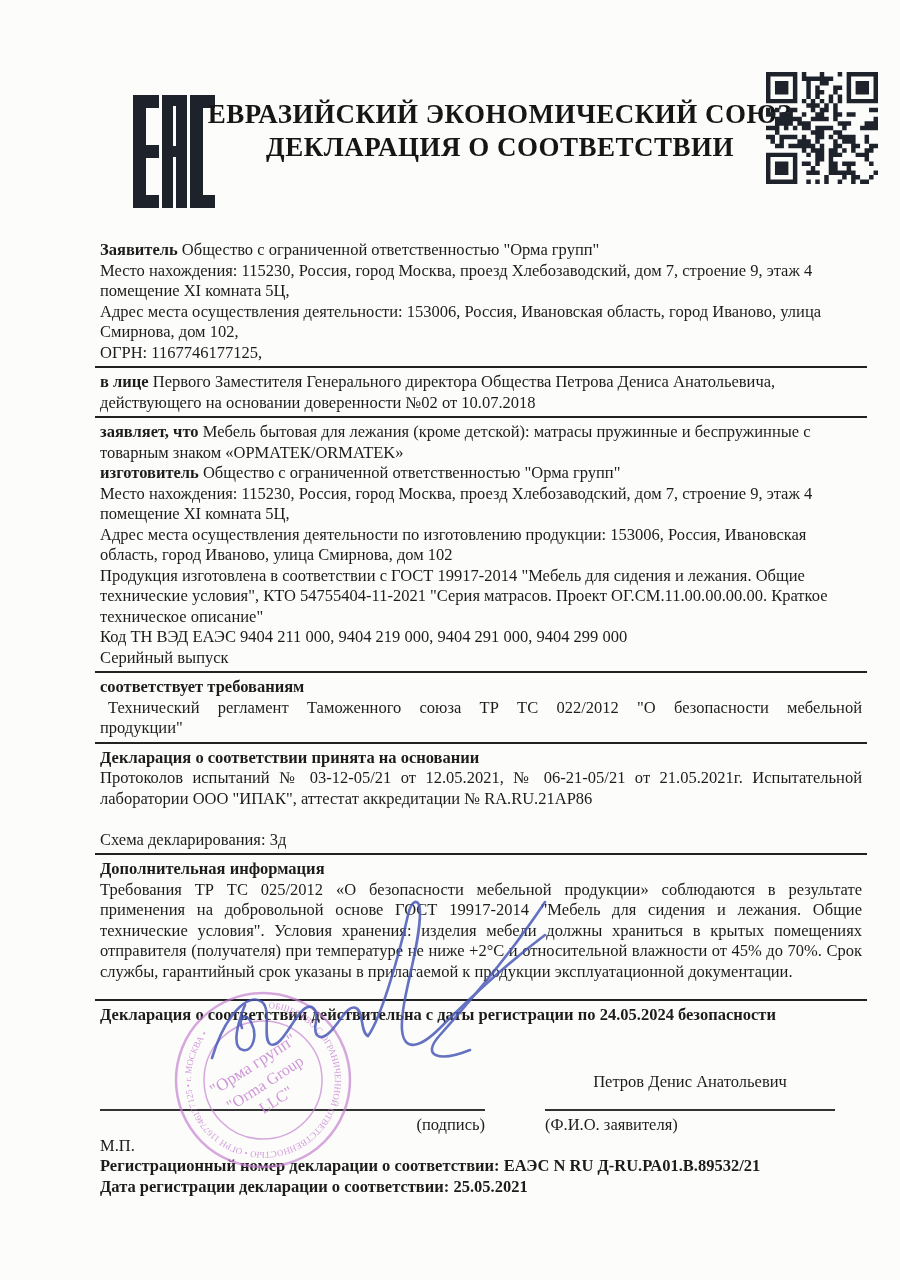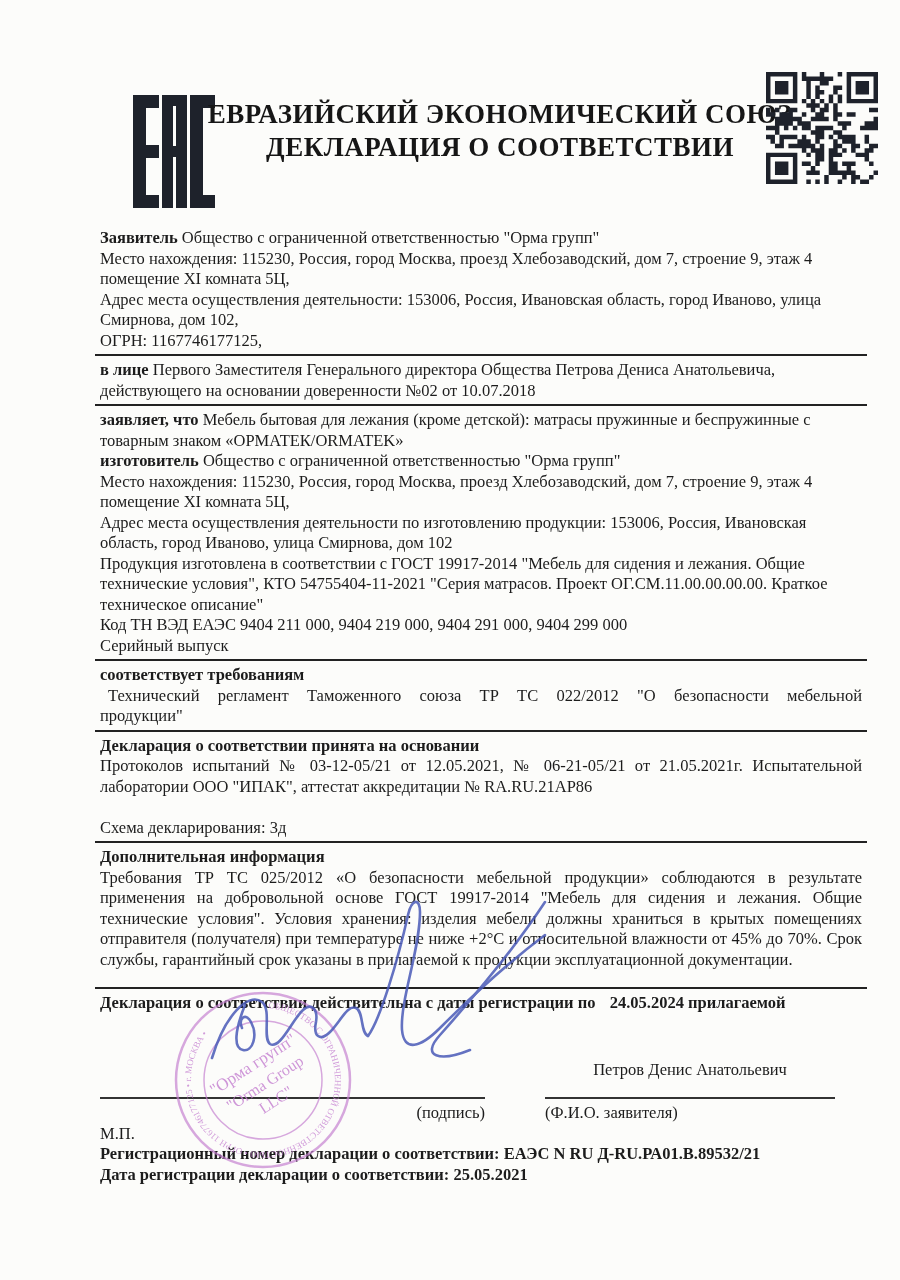--- a/index.html
+++ b/index.html
@@ -15,21 +15,21 @@
   
   .eac-logo{position:absolute;left:133px;top:95px;width:82px;height:113px;}
   .doc-title{
     position:absolute;left:170px;top:98px;width:660px;
     text-align:center;font-weight:bold;font-size:27px;line-height:33px;
     letter-spacing:.5px;color:#161616;
   }
   .qr{position:absolute;left:766px;top:72px;width:112px;height:112px;}
   
   .content{
-    position:absolute;left:100px;top:228px;width:762px;
+    position:absolute;left:100px;top:240px;width:762px;
     font-size:16.5px;line-height:20.5px;
   }
   .content p{margin:0;}
   .b{font-weight:bold;}
   .rule{
     border:none;border-top:2px solid #222;
     margin:3px 0 4px -5px;width:772px;
   }
   .just{text-align:justify;}
   .wide{word-spacing:8px;}
@@ -138,22 +138,22 @@
     <hr class="rule">
 
     <p class="b">Дополнительная информация</p>
     <p class="just">Требования ТР ТС 025/2012 «О безопасности мебельной продукции» соблюдаются в результате применения на добровольной основе ГОСТ 19917-2014 "Мебель для сидения и лежания. Общие технические условия". Условия хранения: изделия мебели должны храниться в крытых помещениях отправителя (получателя) при температуре не ниже +2°С и относительной влажности от 45% до 70%. Срок службы, гарантийный срок указаны в прилагаемой к продукции эксплуатационной документации.</p>
 
     <div style="height:14px"></div>
     <hr class="rule">
 
     <p class="validity">
       <span>Декларация о соответствии действительна с даты регистрации по</span>
-      <span style="margin-left:10px">24.05.2024</span>
-      <span>прилагаемой</span>
+      <span style="">24.05.2024</span>
+      <span>безопасности</span>
     </p>
 
     <div class="sig-row">
       <div class="sig-line"></div>
       <div class="sig-name">Петров Денис Анатольевич</div>
     </div>
     <div class="cap-row">
       <div class="cap-left">(подпись)</div>
       <div class="cap-right">(Ф.И.О. заявителя)</div>
     </div>

